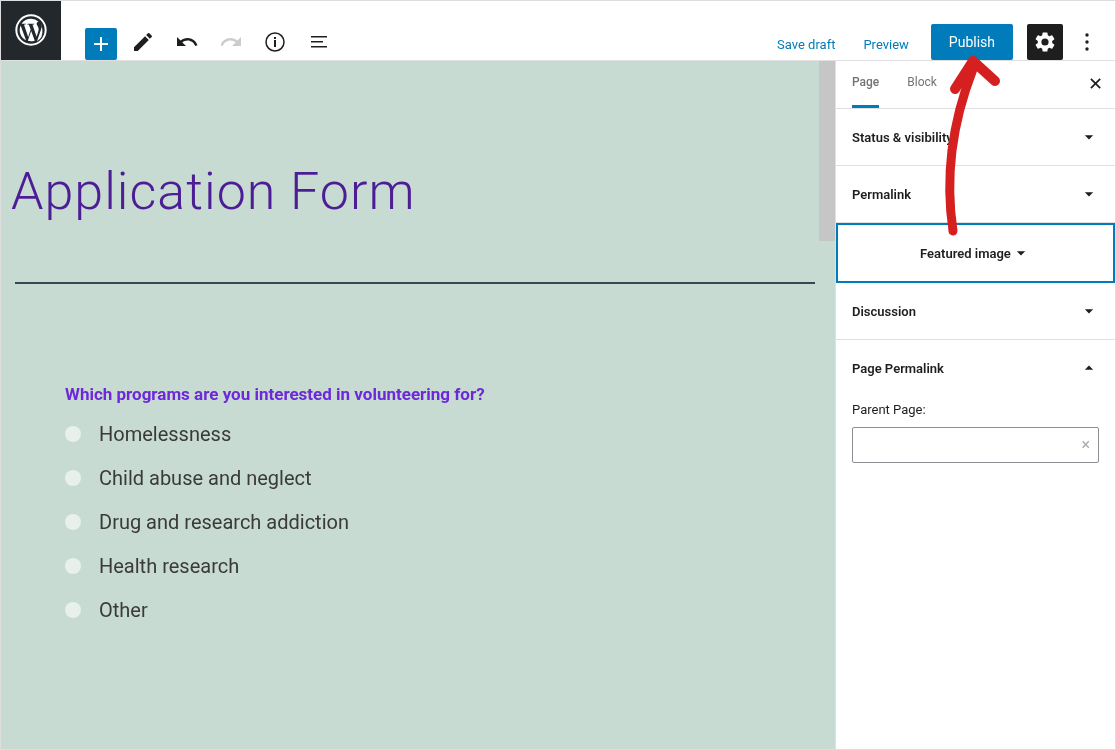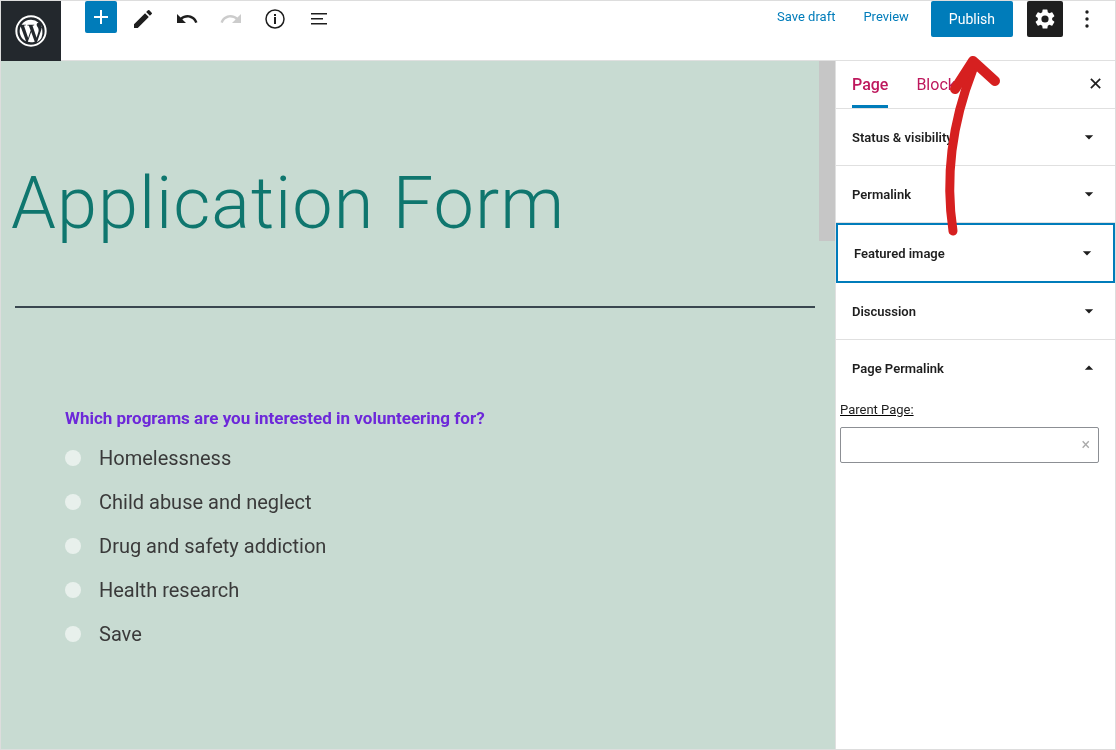--- a/index.html
+++ b/index.html
@@ -1,53 +1,53 @@
 <!DOCTYPE html>
 <html><head>
 <meta charset="utf-8">
 <style>
 * { margin: 0; padding: 0; box-sizing: border-box; }
 body { font-family: -apple-system, BlinkMacSystemFont, "Segoe UI", Roboto, sans-serif; width: 1116px; height: 750px; overflow: hidden; background: #fff; border: 1px solid #ddd; position: relative; }
 
-.topbar { height: 60px; display: flex; align-items: flex-start; border-bottom: 1px solid #e0e0e0; background: #fff; }
+.topbar { height: 60px; display: flex; align-items: flex-end; border-bottom: 1px solid #e0e0e0; background: #fff; }
 .wp-logo { width: 60px; height: 60px; background: #23282d; display: flex; align-items: center; justify-content: center; }
 .wp-logo svg { width: 32px; height: 32px; }
 .add-block { width: 32px; height: 32px; background: #007cba; display: flex; align-items: center; justify-content: center; margin-left: 24px; border-radius: 2px; cursor: pointer; }
 .add-block svg { width: 24px; height: 24px; fill: #fff; }
 .tool-btn { width: 36px; height: 36px; display: flex; align-items: center; justify-content: center; margin-left: 8px; cursor: pointer; border-radius: 2px; }
 .tool-btn svg { width: 24px; height: 24px; fill: #1e1e1e; }
 .tool-btn.disabled svg { fill: #ccc; }
 .spacer { flex: 1; }
 .link-btn { color: #007cba; font-size: 13px; padding: 8px 14px; cursor: pointer; }
 .publish-btn { background: #007cba; color: #fff; font-size: 14px; padding: 10px 18px; border-radius: 2px; cursor: pointer; margin: 0 8px; }
 .settings-btn { width: 36px; height: 36px; background: #1e1e1e; display: flex; align-items: center; justify-content: center; border-radius: 2px; margin: 0 6px; cursor: pointer; }
 .settings-btn svg { width: 24px; height: 24px; fill: #fff; }
 .more-btn { width: 36px; height: 36px; display: flex; align-items: center; justify-content: center; cursor: pointer; margin-right: 10px; }
 .more-btn svg { width: 24px; height: 24px; fill: #1e1e1e; }
 
 .content-wrap { display: flex; height: calc(100% - 60px); }
 .editor { flex: 1; background: #c8dbd2; position: relative; overflow-y: auto; padding: 0 10px 40px 10px; }
-.editor-title { font-size: 72px; font-weight: 300; color: #0f766e; padding: 100px 0 60px 0; letter-spacing: 1px; }
+.editor-title { font-size: 52px; font-weight: 300; color: #4c1d95; padding: 100px 0 60px 0; letter-spacing: 1px; }
 .editor-hr { border: none; border-top: 2px solid #3a4750; margin-bottom: 100px; margin-left: 4px; margin-right: 10px; }
 .form-q { font-size: 17px; font-weight: 700; color: #6d28d9; margin-left: 54px; margin-bottom: 18px; }
 .form-opt { display: flex; align-items: center; margin-left: 54px; margin-bottom: 20px; color: #3a3a3a; font-size: 20px; }
 .radio-dot { width: 16px; height: 16px; border-radius: 50%; background: #e8f0ec; margin-right: 18px; }
 .scroll-ind { position: absolute; right: 0; top: 0; width: 16px; height: 180px; background: #c6c6c6; }
 
 .sidebar { width: 280px; border-left: 1px solid #e0e0e0; background: #fff; overflow-y: auto; }
 .tabs { display: flex; border-bottom: 1px solid #e0e0e0; padding: 0 16px; position: relative; height: 48px; align-items: stretch; }
-.tab { padding: 14px 0; margin-right: 28px; font-size: 16px; color: #be185d; cursor: pointer; }
+.tab { padding: 14px 0; margin-right: 28px; font-size: 12px; color: #737373; cursor: pointer; }
 .tab.active { border-bottom: 3px solid #007cba; font-weight: 500; }
 .close-tabs { position: absolute; right: 12px; top: 12px; cursor: pointer; font-size: 18px; color: #1e1e1e; }
 .panel { border-bottom: 1px solid #e0e0e0; padding: 18px 16px; display: flex; justify-content: space-between; align-items: center; font-size: 13px; color: #1e1e1e; cursor: pointer; }
-.panel.selected { border: 2px solid #007cba; }
+.panel.selected { border: 2px solid #007cba; justify-content: center; }
 .panel-title { font-weight: 600; }
 .chev { display: inline-flex; }
 .chev svg { width: 20px; height: 20px; fill: #1e1e1e; }
-.panel-body { padding: 6px 16px 20px 4px; text-decoration: underline; }
+.panel-body { padding: 6px 16px 20px 16px; }
 .field-label { font-size: 13px; color: #1e1e1e; margin-bottom: 10px; display: block; }
 .parent-input { width: 100%; height: 36px; border: 1px solid #8c8f94; border-radius: 2px; position: relative; }
 .parent-clear { position: absolute; right: 8px; top: 7px; color: #aaa; font-size: 16px; cursor: pointer; }
 .order-row { display: flex; align-items: center; margin-top: 18px; }
 .order-label { font-size: 13px; margin-right: 16px; }
 .order-input { flex: 1; height: 32px; border: 1px solid #8c8f94; border-radius: 2px; padding: 0 8px; font-size: 13px; }
 
 .annotation-arrow { position: absolute; pointer-events: none; z-index: 100; }
 </style>
 </head>
@@ -119,29 +119,29 @@
         <div class="form-opt">
           <span class="radio-dot"></span>
           <span>Homelessness</span>
         </div>
         <div class="form-opt">
           <span class="radio-dot"></span>
           <span>Child abuse and neglect</span>
         </div>
         <div class="form-opt">
           <span class="radio-dot"></span>
-          <span>Drug and safety addiction</span>
+          <span>Drug and research addiction</span>
         </div>
         <div class="form-opt">
           <span class="radio-dot"></span>
           <span>Health research</span>
         </div>
         <div class="form-opt">
           <span class="radio-dot"></span>
-          <span>Save</span>
+          <span>Other</span>
         </div>
       </div>
   </div>
 
   <div class="sidebar">
     <div class="tabs">
       <div class="tab active">Page</div>
       <div class="tab">Block</div>
       <div class="close-tabs">✕</div>
     </div>

